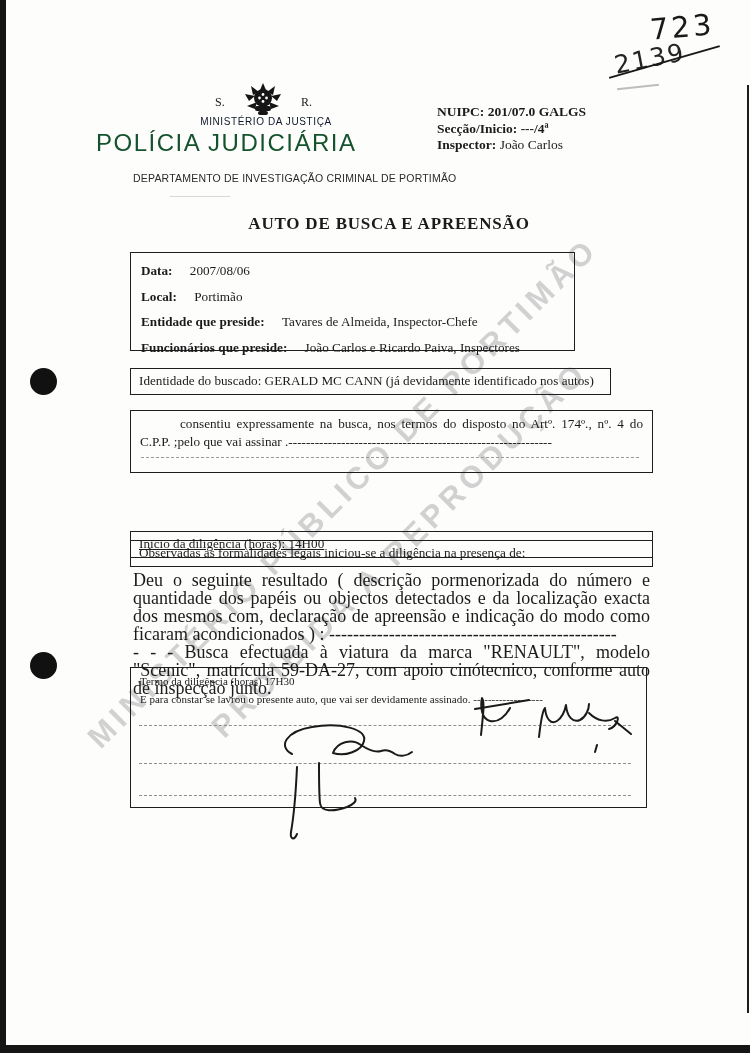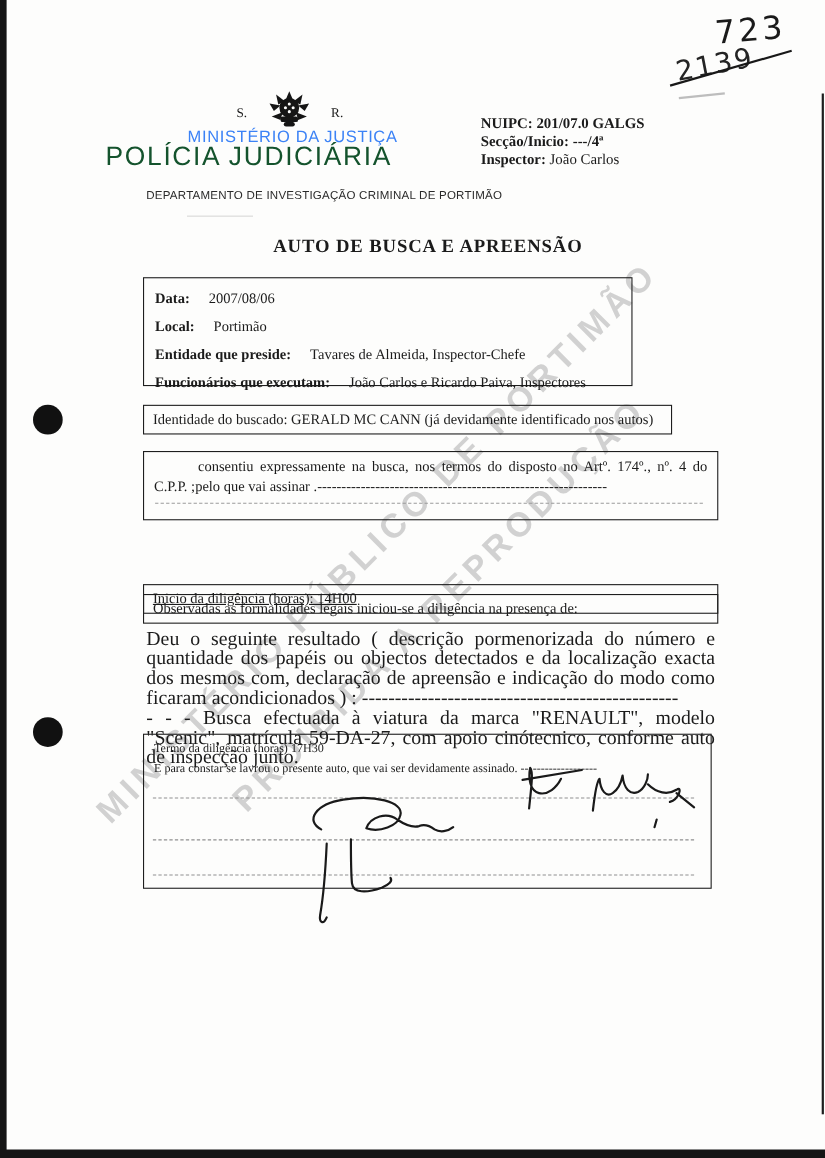--- a/index.html
+++ b/index.html
@@ -34,21 +34,21 @@
   .faint-dash{position:absolute;left:617px;top:86px;width:42px;height:1.5px;background:#bdbdbd;transform:rotate(-6deg);}
   .faint-dash2{position:absolute;left:170px;top:196px;width:60px;height:1px;background:#d7d7d7;}
 
   
   .crest-row{position:absolute;left:215px;top:84px;width:100px;height:32px;}
   .crest-letter{position:absolute;top:11px;font-size:12px;font-family:"Liberation Serif",serif;}
   .crest-letter.s{left:0;}
   .crest-letter.r{left:86px;}
   .crest-svg{position:absolute;left:16px;top:-2px;}
   .ministry{position:absolute;left:116px;top:116px;width:300px;text-align:center;
-    font-family:"Liberation Sans",sans-serif;font-size:15px;letter-spacing:.6px;color:#3b82f6;}
+    font-family:"Liberation Sans",sans-serif;font-size:10px;letter-spacing:.6px;color:#0f172a;}
   .agency{position:absolute;left:96px;top:129px;width:340px;text-align:left;
     font-family:"Liberation Sans",sans-serif;font-size:24px;letter-spacing:1.5px;color:#14532d;}
   .department{position:absolute;left:133px;top:172px;font-family:"Liberation Sans",sans-serif;
     font-size:10.5px;letter-spacing:.2px;color:#2a2a2a;}
 
   .case-ref{position:absolute;left:437px;top:104px;font-size:13.5px;line-height:16.5px;}
   .case-ref .lbl{font-weight:bold;}
   .case-ref .val-bold{font-weight:bold;}
 
   .doc-title{position:absolute;left:130px;top:214px;width:518px;text-align:center;
@@ -147,21 +147,21 @@
       </div>
       <div class="detail-row">
         <span class="lbl">Local:</span>
         <span class="val">Portimão</span>
       </div>
       <div class="detail-row">
         <span class="lbl">Entidade que preside:</span>
         <span class="val">Tavares de Almeida, Inspector-Chefe</span>
       </div>
       <div class="detail-row">
-        <span class="lbl">Funcionários que executam:</span>
+        <span class="lbl">Funcionários que preside:</span>
         <span class="val">João Carlos e Ricardo Paiva, Inspectores</span>
       </div>
     </div>
 
     <div class="bx bx-identity">
       <span>Identidade do buscado: GERALD MC CANN (já devidamente identificado nos autos)</span>
     </div>
 
     <div class="bx bx-consent">
       <div class="consent-text">consentiu expressamente na busca, nos termos do disposto no Artº. 174º., nº. 4 do C.P.P. ;pelo que vai assinar .------------------------------------------------------------</div>

